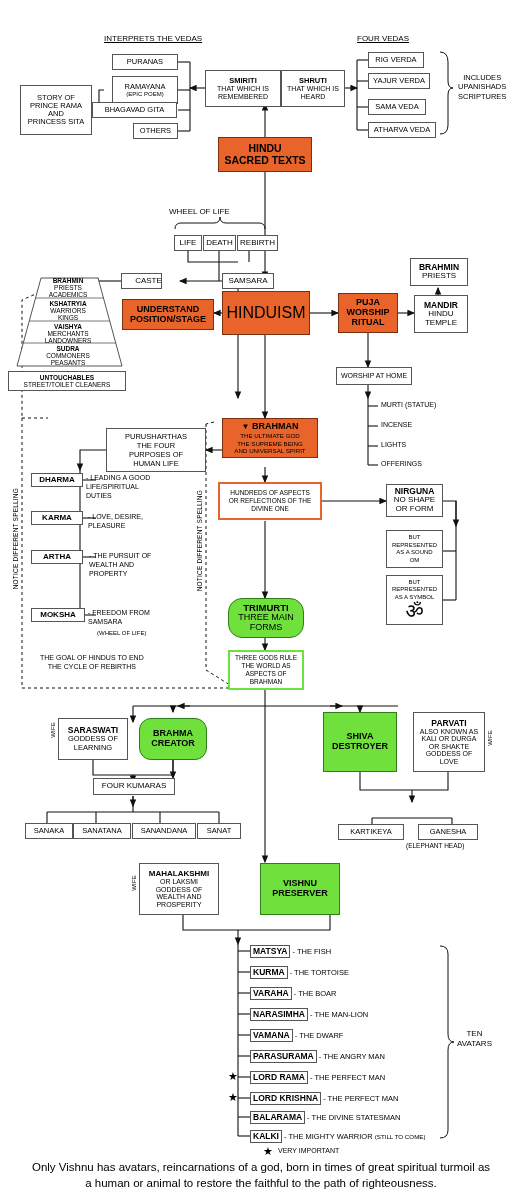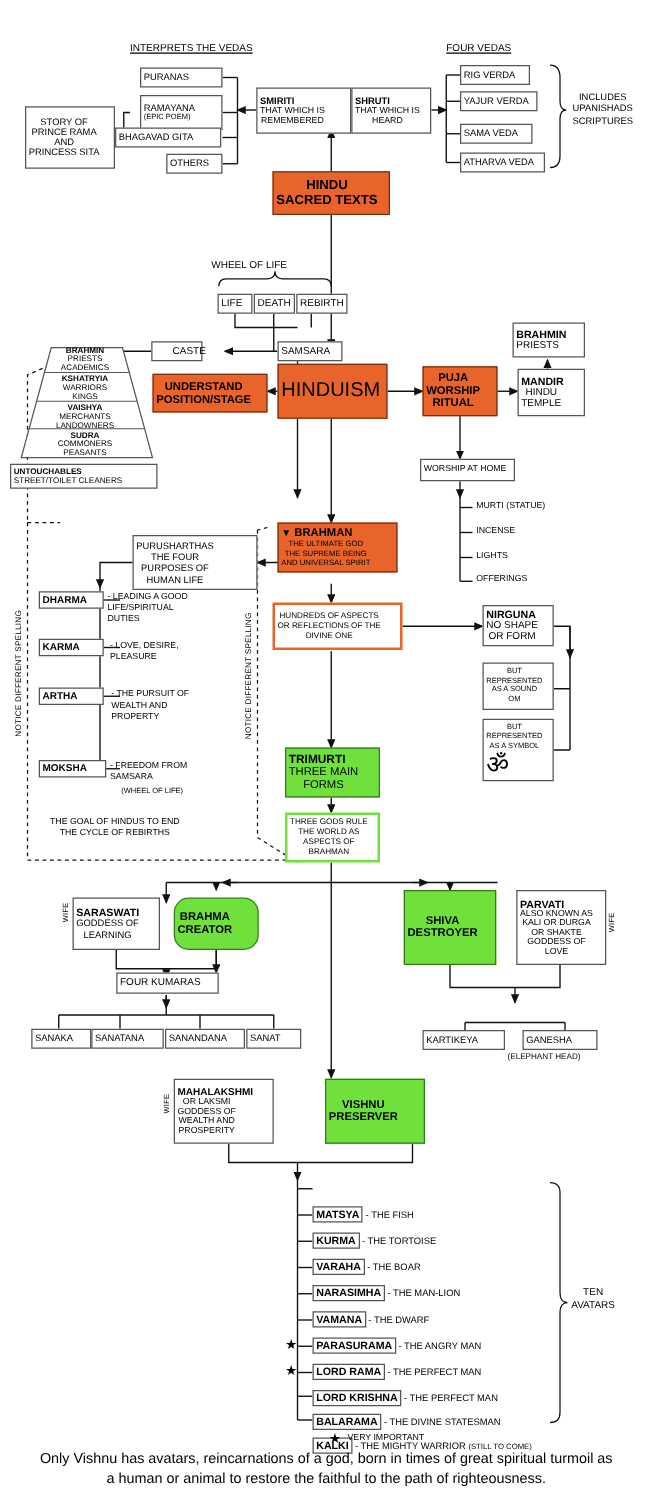--- a/index.html
+++ b/index.html
@@ -24,21 +24,21 @@
     left: 0; top: 0;
     width: 522px; height: 1200px;
     pointer-events: none;
   }
   .node {
     position: absolute;
     border: 1px solid #555;
     background: #fff;
     display: flex;
     flex-direction: column;
-    align-items: flex-start;
+    align-items: center;
     justify-content: center;
     text-align: center;
     line-height: 1.08;
     padding: 1px 2px;
     z-index: 3;
   }
   .orange { background: #E8642A; border: 1px solid #7a2f0d; }
   .green  { background: #6FE03C; border: 1px solid #2e7d16; }
   .orange-outline { background: #fff; border: 2px solid #E8642A; }
   .green-outline  { background: #fff; border: 2px solid #6FE03C; }
@@ -70,21 +70,20 @@
     z-index: 5;
     white-space: pre-wrap;
   }
   .avatar-row {
     position: absolute;
     height: 13px;
     display: flex;
     align-items: center;
     z-index: 4;
     white-space: nowrap;
-    margin-top: 20px;
   }
   .avatar-name {
     border: 1px solid #555;
     background: #fff;
     font-weight: bold;
     font-size: 8.5px;
     padding: 0px 2px;
     line-height: 11px;
   }
   .avatar-desc { font-size: 7.5px; margin-left: 2px; }
@@ -428,21 +427,21 @@
   <div class="lbl" style="left:88px; top:608px; font-size:7px; line-height:1.3; white-space:pre-line;">- FREEDOM FROM
 SAMSARA</div>
   <div class="lbl" style="left:97px; top:630px; font-size:6px;">(WHEEL OF LIFE)</div>
 
   <div class="lbl" style="left:40px; top:653px; font-size:7px; line-height:1.3; text-align:center; white-space:pre-line;">THE GOAL OF HINDUS TO END
 THE CYCLE OF REBIRTHS</div>
 
   <div class="lbl vert" style="left:12px; top:488px; font-size:6.5px;">NOTICE DIFFERENT SPELLING</div>
   <div class="lbl vert" style="left:196px; top:490px; font-size:6.5px;">NOTICE DIFFERENT SPELLING</div>
 
-  <div class="node green" style="left:228px; top:598px; width:76px; height:40px; font-size:9px;">
+  <div class="node green" style="left:228px; top:598px; width:76px; height:40px; font-size:9px;border-radius:14px;">
     <span class="ttl" style="font-size:9.5px;">TRIMURTI</span>
     <span class="sub" style="white-space:pre-line;">THREE MAIN
 FORMS</span>
   </div>
   <div class="node green-outline" style="left:228px; top:650px; width:76px; height:40px; font-size:6.5px; line-height:1.25; white-space:pre-line;">THREE GODS RULE
 THE WORLD AS
 ASPECTS OF
 BRAHMAN</div>
 
   <div class="lbl vert" style="left:50px; top:722px; font-size:6px;">WIFE</div>

